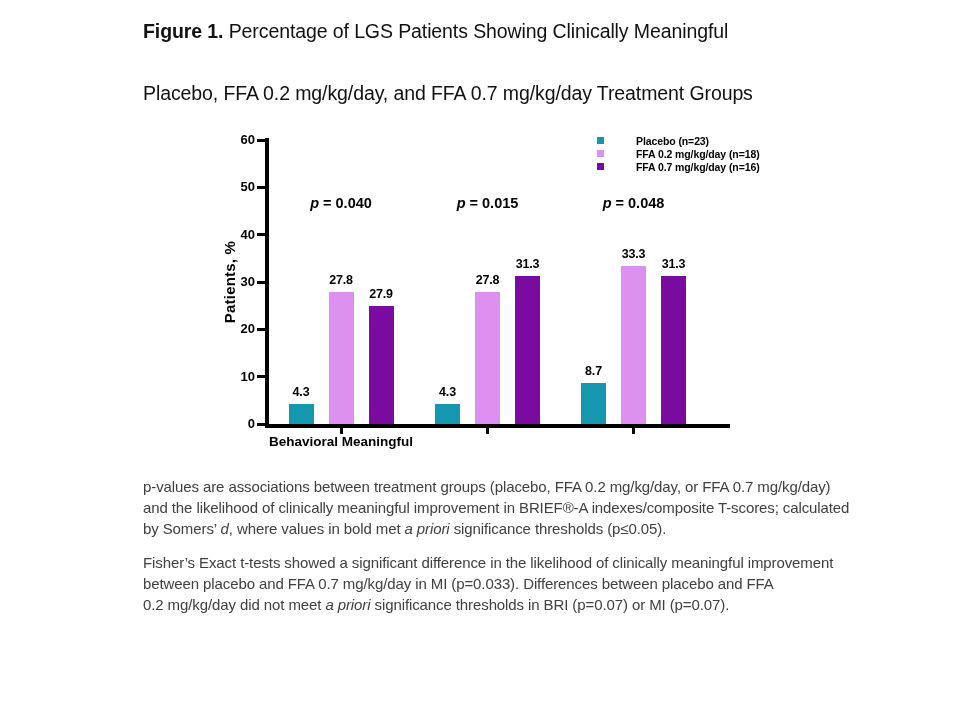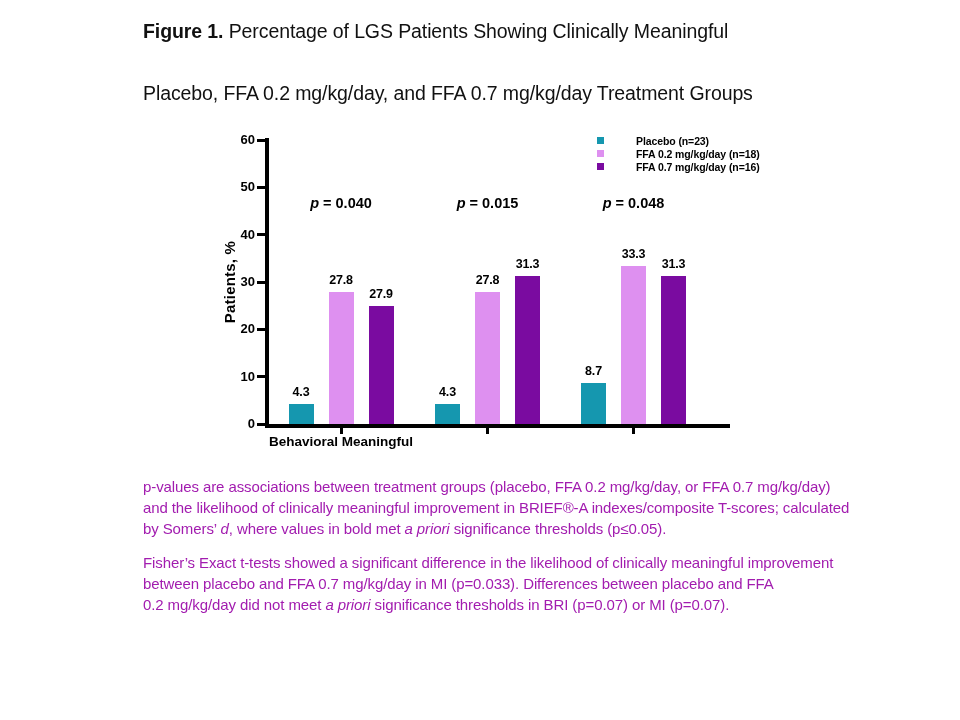--- a/index.html
+++ b/index.html
@@ -11,21 +11,21 @@
   .yaxis{position:absolute;left:265px;top:138px;width:4px;height:290px;background:#000;}
   .xaxis{position:absolute;left:265px;top:424px;width:465px;height:4px;background:#000;}
   .ylab{position:absolute;left:221px;top:424px;width:284px;height:18px;
         transform:rotate(-90deg);transform-origin:0 0;text-align:center;
         font-weight:bold;font-size:15px;letter-spacing:0.2px;}
   .legend{position:absolute;left:597px;top:134px;}
   .legend-item{display:flex;align-items:center;height:13px;
                font-weight:bold;font-size:10.5px;letter-spacing:-0.1px;gap:24px;}
   .sw{width:7px;height:7px;margin-right:8px;display:inline-block;flex:0 0 auto;}
   .fnotes{position:absolute;left:143px;top:476px;width:800px;
-          font-size:15px;line-height:21px;color:#a21caf;letter-spacing:-0.1px;}
+          font-size:15px;line-height:21px;color:#404040;letter-spacing:-0.1px;}
   .fnotes p{margin:0 0 13px 0;}
   .rt-i{font-style:italic;}
   .rt-b{font-weight:bold;}
 </style>
 </head>
 <body>
 
 <div id="page">
 
   <div class="caption"><span class="rt-b">Figure 1.</span><span> Percentage of LGS Patients Showing Clinically Meaningful</span><br><br><span>Placebo, FFA 0.2 mg/kg/day, and FFA 0.7 mg/kg/day Treatment Groups</span></div>

